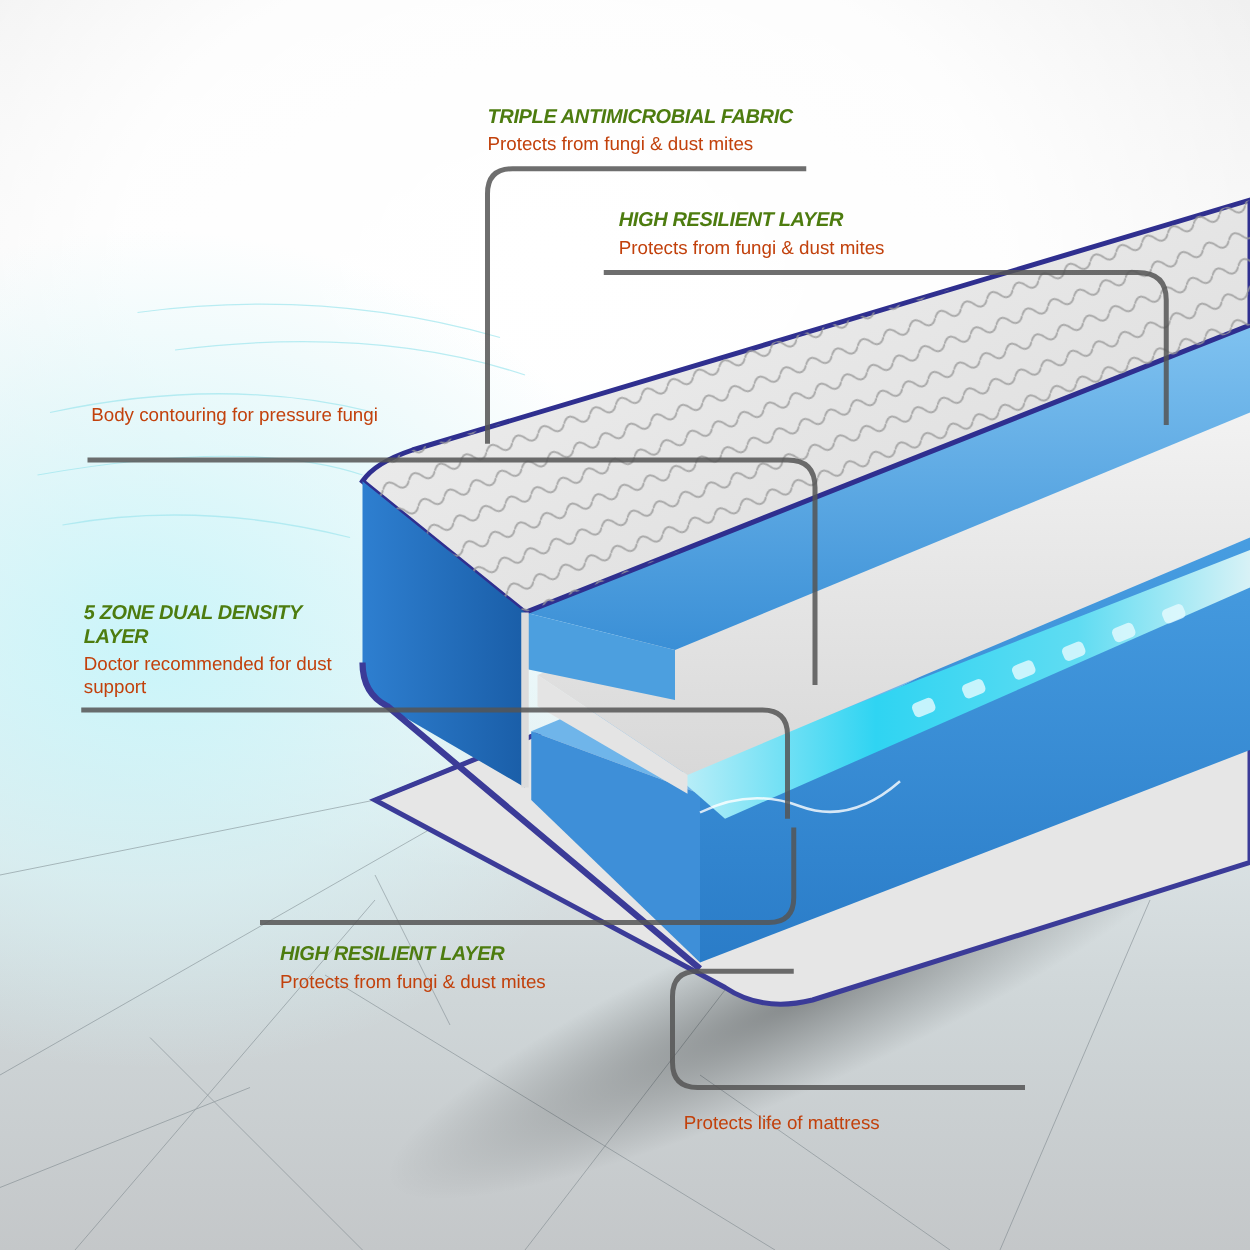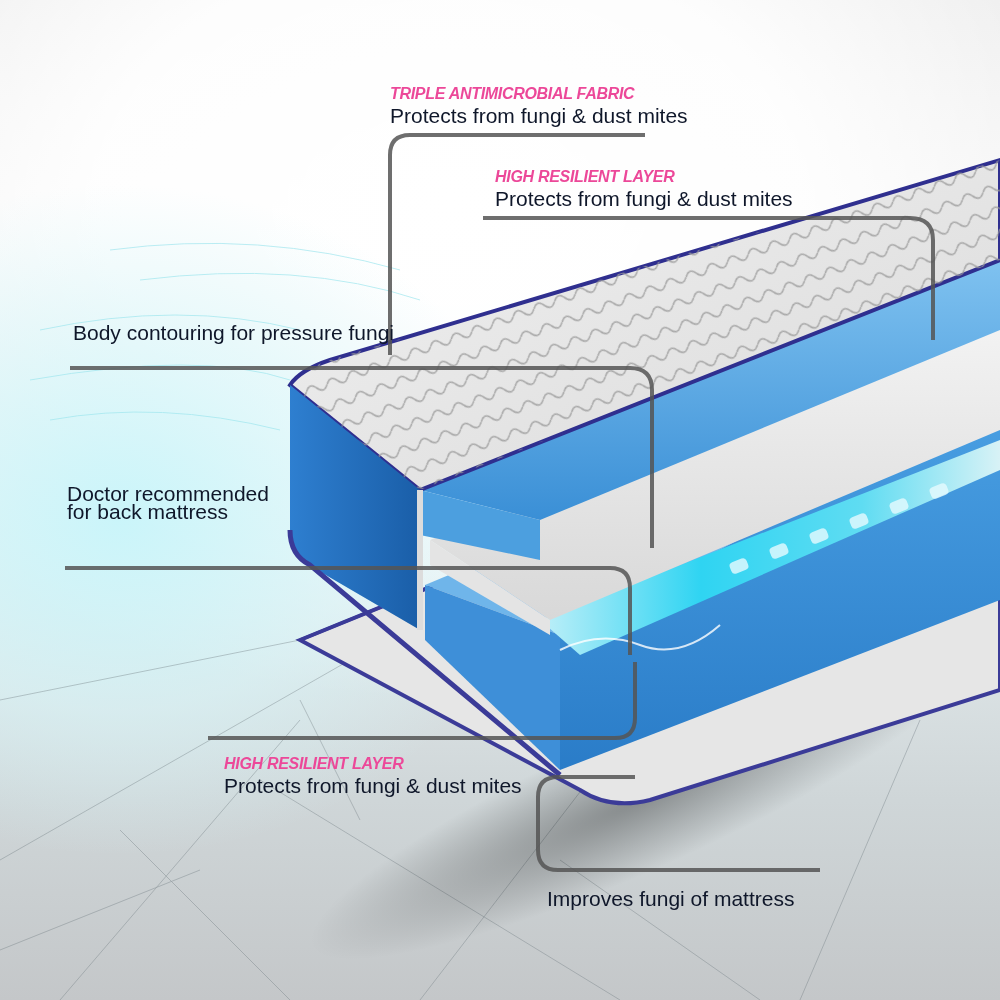--- a/index.html
+++ b/index.html
@@ -8,24 +8,24 @@
       font-family: "Liberation Sans", "DejaVu Sans", sans-serif;
       background:
         radial-gradient(ellipse 520px 420px at 120px 520px, rgba(200,245,250,0.95) 0%, rgba(215,245,248,0.6) 45%, rgba(255,255,255,0) 80%),
         radial-gradient(ellipse 700px 500px at 450px 200px, #ffffff 0%, rgba(255,255,255,0.9) 50%, rgba(255,255,255,0) 100%),
         linear-gradient(180deg, #ececec 0%, #f6f6f6 25%, #e6eef0 55%, #cfd6d8 80%, #c4c7c9 100%);
     }
     .scene { position: absolute; left: 0; top: 0; width: 1000px; height: 1000px; }
     .label { position: absolute; color: #111; }
     .label .title {
       display: block; font-weight: 900; font-style: italic; font-size: 16px;
-      letter-spacing: -0.3px; line-height: 19px; text-transform: uppercase; color: #ec4899;
+      letter-spacing: -0.3px; line-height: 19px; text-transform: uppercase; color: #4d7c0f;
     }
     .label .desc {
-      display: block; font-size: 21px; line-height: 18px; color: #0f172a; margin-top: 4px;
+      display: block; font-size: 15px; line-height: 18px; color: #c2410c; margin-top: 4px;
     }
     #lbl-triple { left: 390px; top: 84px; }
     #lbl-hr-top { left: 495px; top: 167px; }
     #lbl-memory { left: 73px; top: 320px; }
     #lbl-zone { left: 67px; top: 481px; width: 220px; }
     #lbl-hr-bottom { left: 224px; top: 754px; }
     #lbl-jacquard { left: 547px; top: 886px; }
   </style>
 </head>
 <body>
@@ -138,23 +138,24 @@
 <div class="label" id="lbl-hr-top">
   <span class="title">HIGH RESILIENT LAYER</span>
   <span class="desc">Protects from fungi &amp; dust mites</span>
 </div>
 
 <div class="label" id="lbl-memory">
   <span class="desc">Body contouring for pressure fungi</span>
 </div>
 
 <div class="label" id="lbl-zone">
-  <span class="desc">Doctor recommended for back mattress</span>
+  <span class="title">5 ZONE DUAL DENSITY LAYER</span>
+  <span class="desc">Doctor recommended for dust support</span>
 </div>
 
 <div class="label" id="lbl-hr-bottom">
   <span class="title">HIGH RESILIENT LAYER</span>
   <span class="desc">Protects from fungi &amp; dust mites</span>
 </div>
 
 <div class="label" id="lbl-jacquard">
-  <span class="desc">Improves fungi of mattress</span>
+  <span class="desc">Protects life of mattress</span>
 </div>
 
 </body></html>

